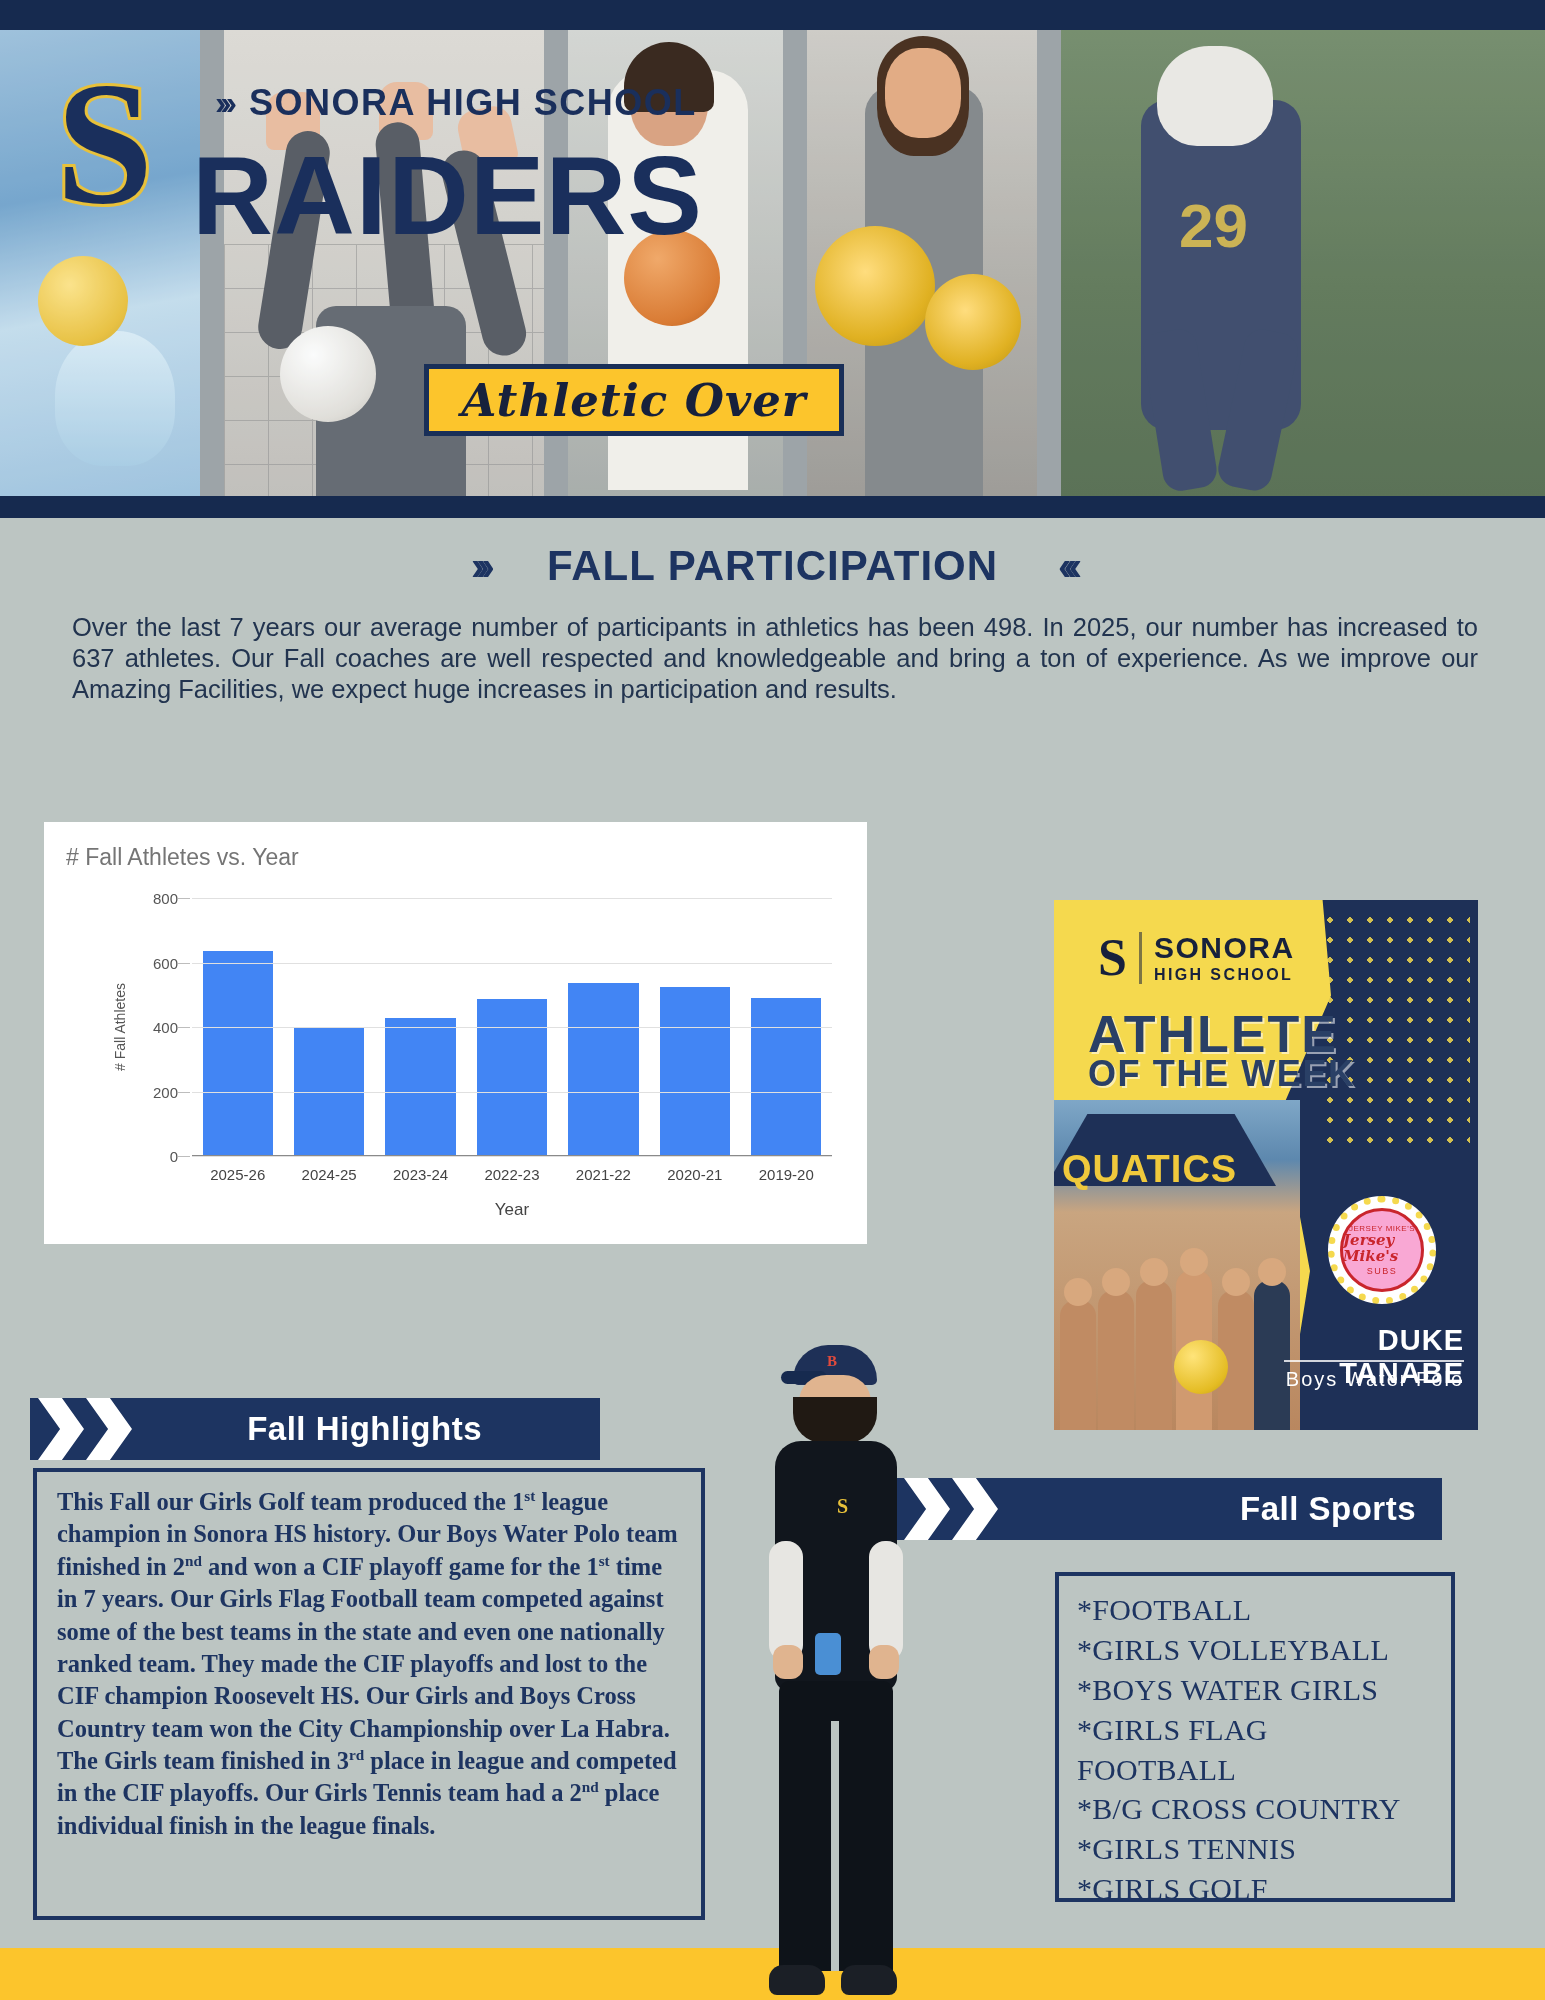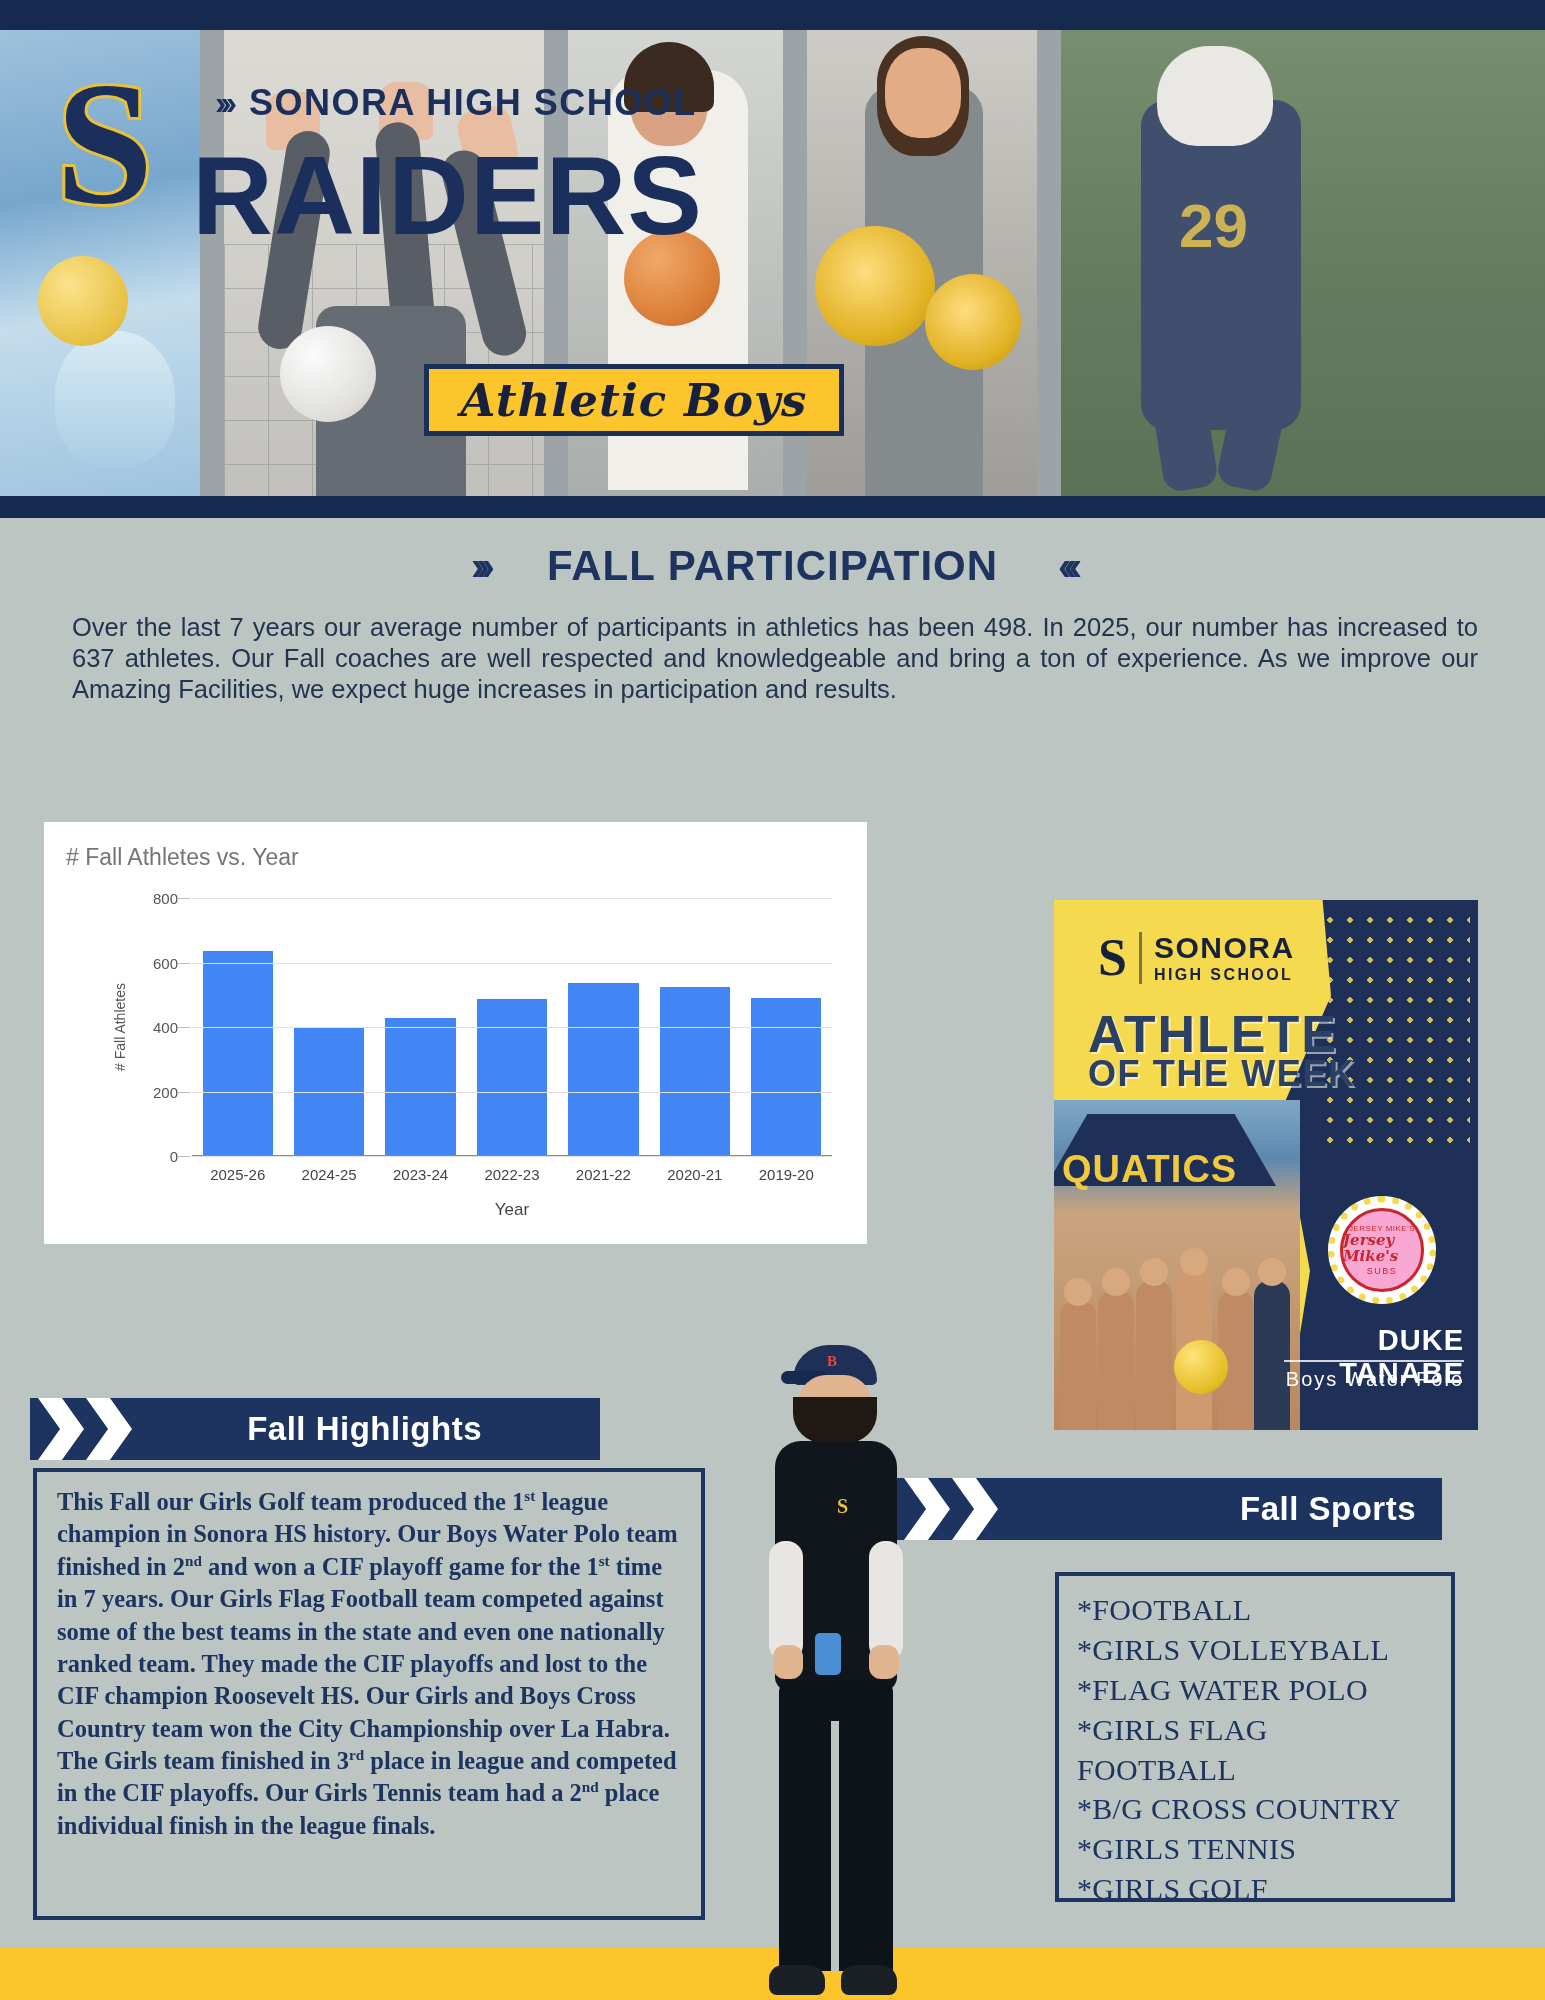--- a/index.html
+++ b/index.html
@@ -329,21 +329,21 @@
 
   <div class="s-logo">S</div>
 
   <div class="school-name">
     <span class="chev-small">›››</span><span>SONORA HIGH SCHOOL</span>
   </div>
 
   <div class="raiders">RAIDERS</div>
 
   <div class="athletic-data">
-    <span>Athletic Boys</span>
+    <span>Athletic Over</span>
   </div>
 </div>
 <div class="hero-bottom-strip"></div>
 
 <div class="section-head">
   <span class="chev-l">›››</span><span class="title">FALL PARTICIPATION</span><span class="chev-r">‹‹‹</span>
 </div>
 
 <p class="intro">Over the last 7 years our average number of participants in athletics has been 498. In 2025, our number has increased to 637 athletes. Our Fall coaches are well respected and knowledgeable and bring a ton of experience. As we improve our Amazing Facilities, we expect huge increases in participation and results.</p>
 
@@ -493,21 +493,21 @@
     <div class="chev-w" style="left:8px"></div>
     <div class="chev-w" style="left:56px"></div>
   </div>
   <div class="ribbon-title">Fall  Sports</div>
 </div>
 
 <div class="fs-box">
   <ul class="fs-list" id="fs-list">
       <li>*FOOTBALL</li>
       <li>*GIRLS VOLLEYBALL</li>
-      <li>*FLAG WATER POLO</li>
+      <li>*BOYS WATER GIRLS</li>
       <li>*GIRLS FLAG FOOTBALL</li>
       <li>*B/G CROSS COUNTRY</li>
       <li>*GIRLS TENNIS</li>
       <li>*GIRLS GOLF</li>
     </ul>
 </div>
 
 <div class="bottom-bar"></div>
 <div class="bottom-left-fill"></div>
 

